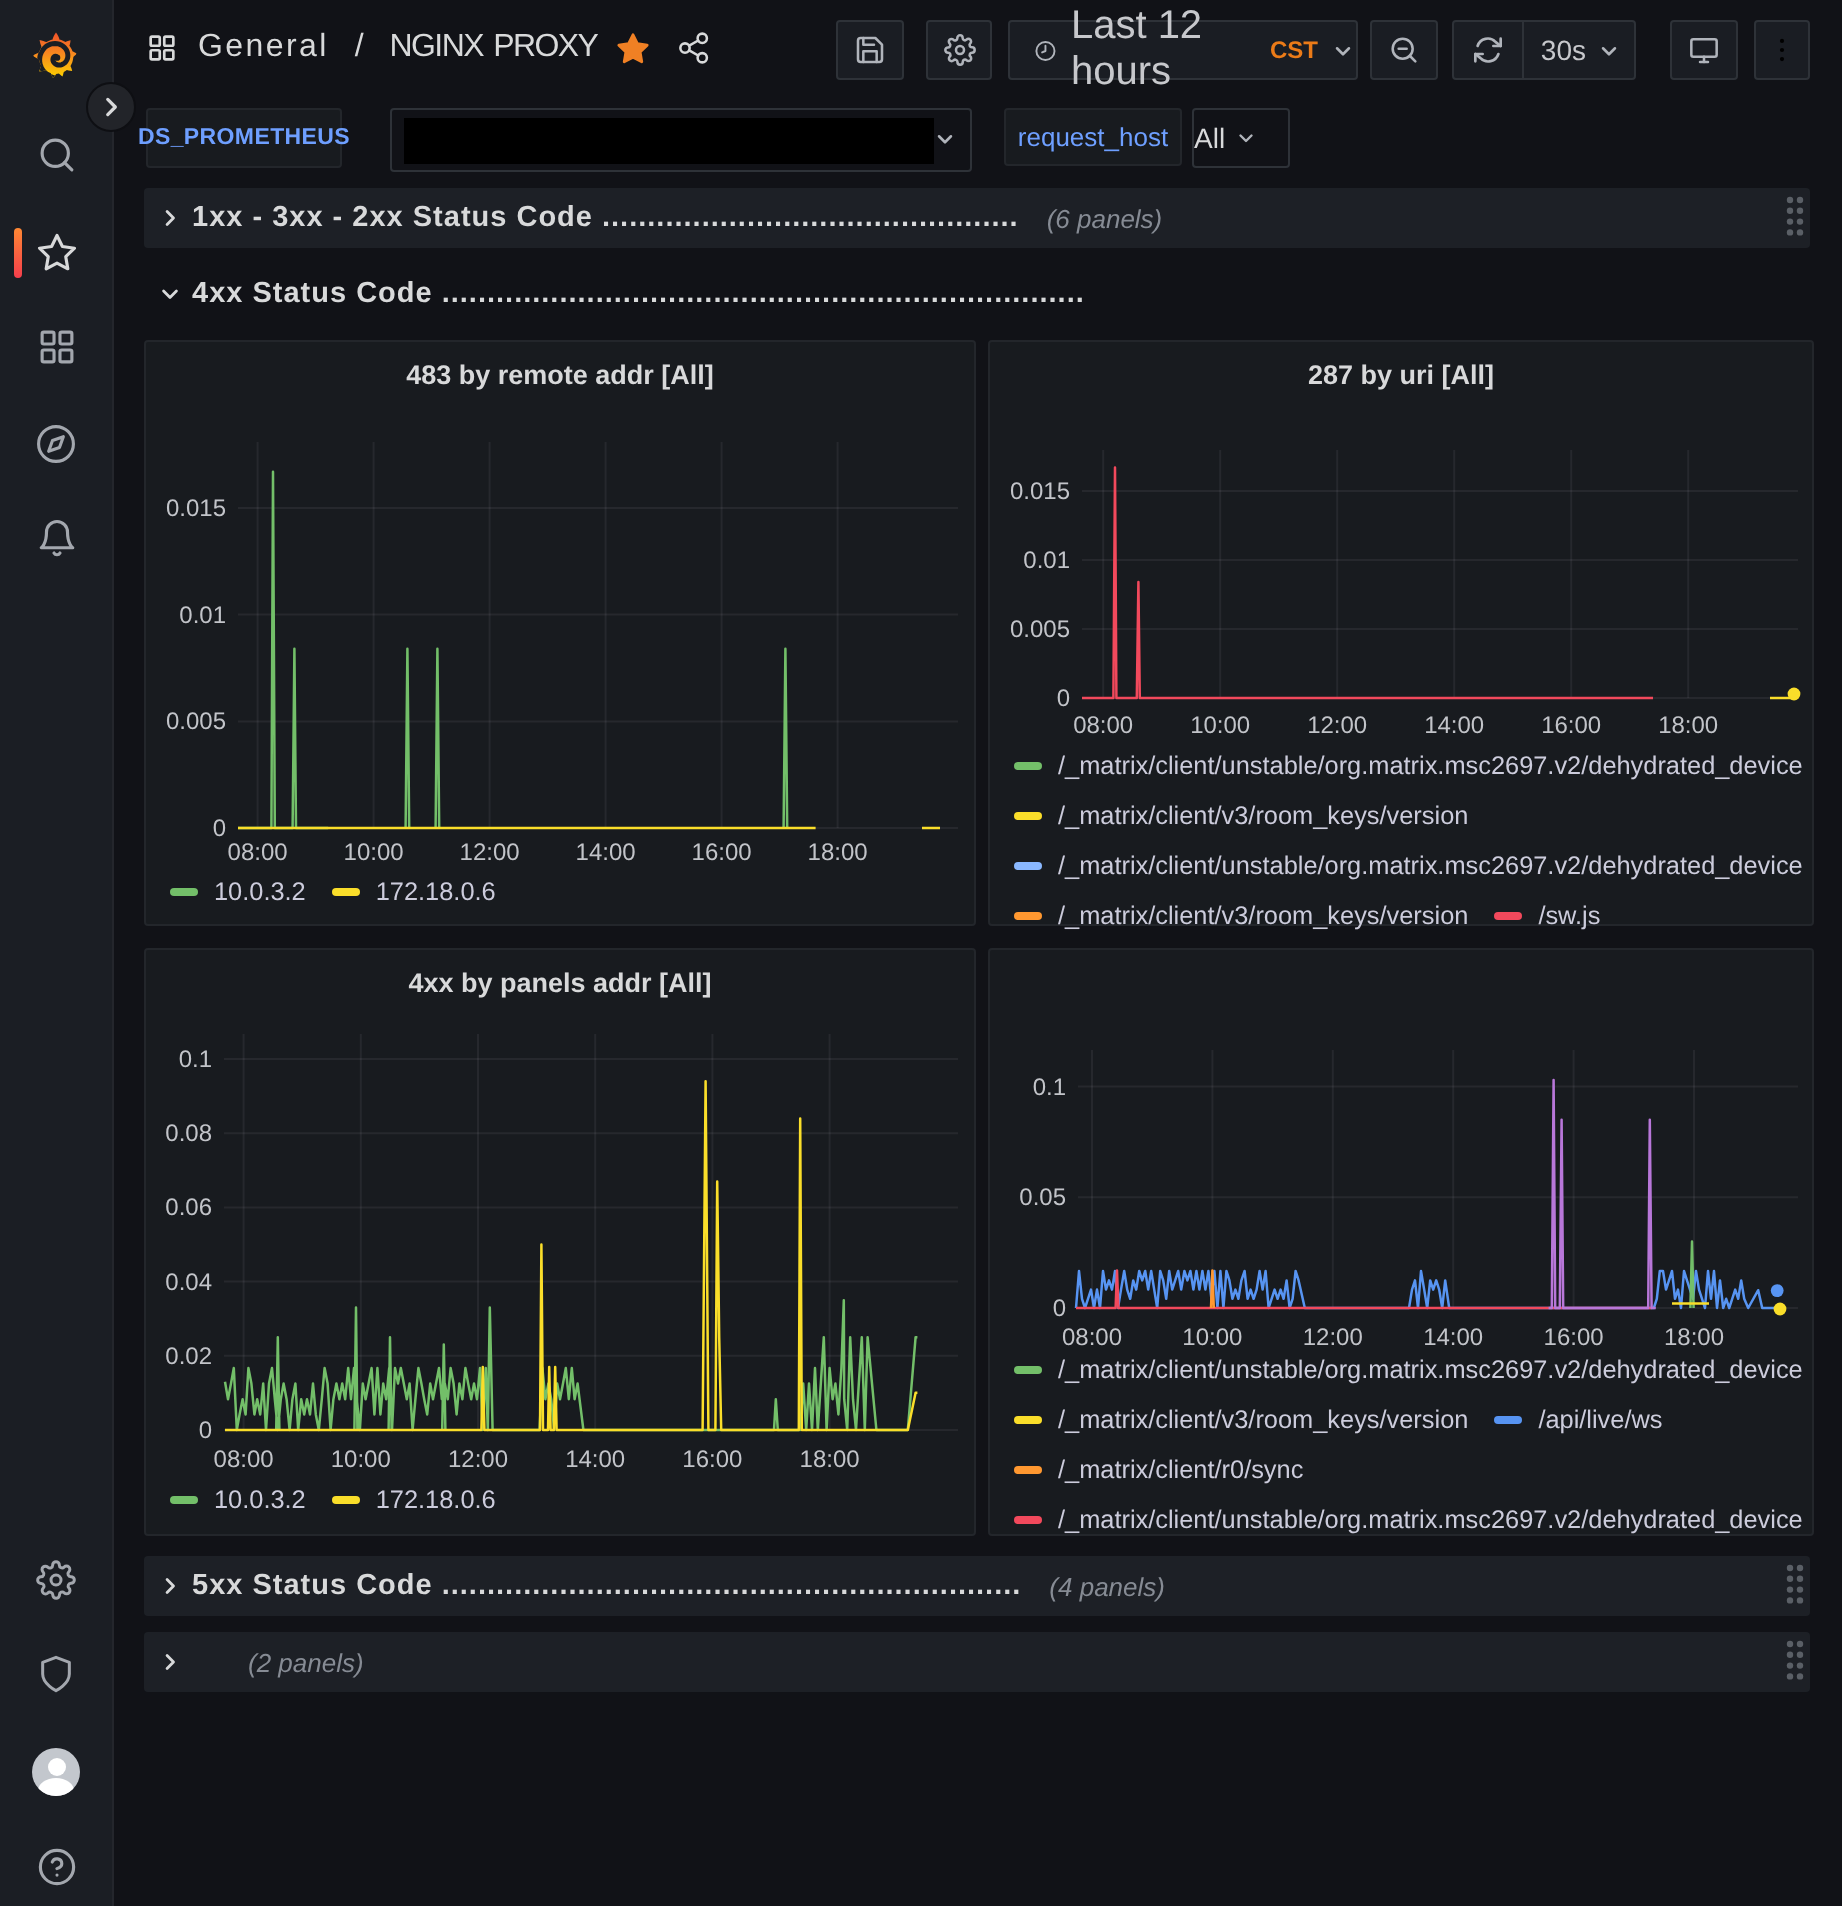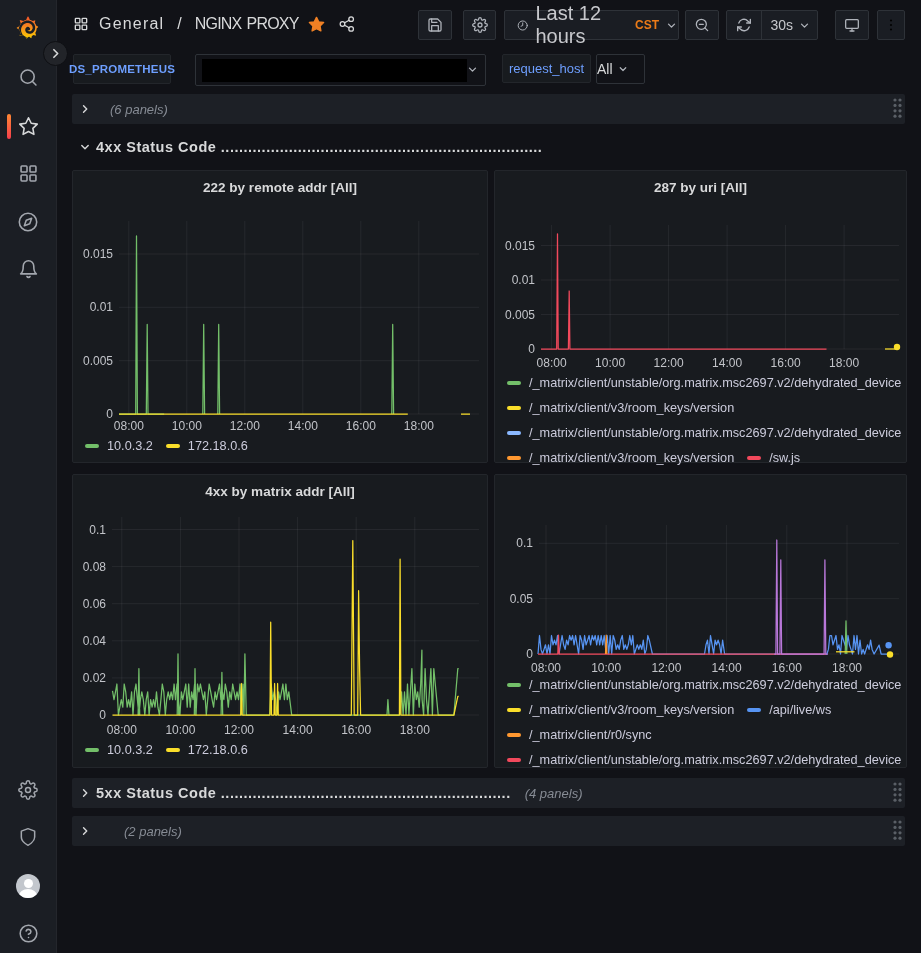--- a/index.html
+++ b/index.html
@@ -191,20 +191,21 @@
     <div style="position:absolute;left:540px;top:6px;width:49px;height:30px;background:#111217;border:1px solid #2e3238;border-radius:2px;display:flex;align-items:center;justify-content:flex-start;box-sizing:border-box;font-size:14px;color:#d8d9da">All<span style="margin-left:4px;display:flex">
         <svg width="12" height="12" viewBox="0 0 24 24" fill="none" stroke="#b0b4bb" stroke-width="2.4" stroke-linecap="round" stroke-linejoin="round" style="">
           <polyline points="6.5 9.5 12 15 17.5 9.5"></polyline>
         </svg>
       </span></div>
   </div>
 <div style="position:absolute;left:72px;top:94px;width:833px;height:30px;background:#1d2026;border-radius:2px;display:flex;align-items:center;padding-left:6px;box-sizing:border-box">
     <svg width="14" height="14" viewBox="0 0 24 24" fill="none" stroke="#d8d9da" stroke-width="2.4" stroke-linecap="round" stroke-linejoin="round" style="flex:none;margin-right:4px">
       <polyline points="9.5 6.5 15 12 9.5 17.5"></polyline>
     </svg>
+    <span style="font-size:14.5px;font-weight:700;letter-spacing:0.5px;color:#d8d9da">1xx - 3xx - 2xx Status Code ..............................................</span>
     <span style="font-style:italic;color:#868b94;font-weight:400;font-size:13px;margin-left:14px">(6 panels)</span>
     <div style="position:absolute;right:3px;top:4px">
       <svg width="9" height="20" viewBox="0 0 9 20">
         <circle cx="2" cy="2.0" r="1.6" fill="#5a5f66"></circle>
         <circle cx="7" cy="2.0" r="1.6" fill="#5a5f66"></circle>
         <circle cx="2" cy="7.4" r="1.6" fill="#5a5f66"></circle>
         <circle cx="7" cy="7.4" r="1.6" fill="#5a5f66"></circle>
         <circle cx="2" cy="12.8" r="1.6" fill="#5a5f66"></circle>
         <circle cx="7" cy="12.8" r="1.6" fill="#5a5f66"></circle>
         <circle cx="2" cy="18.200000000000003" r="1.6" fill="#5a5f66"></circle>
@@ -212,21 +213,21 @@
       </svg>
     </div>
   </div>
 <div style="position:absolute;left:72px;top:132px;width:833px;height:30px;border-radius:2px;display:flex;align-items:center;padding-left:6px;box-sizing:border-box">
     <svg width="14" height="14" viewBox="0 0 24 24" fill="none" stroke="#d8d9da" stroke-width="2.4" stroke-linecap="round" stroke-linejoin="round" style="flex:none;margin-right:4px">
       <polyline points="6.5 9.5 12 15 17.5 9.5"></polyline>
     </svg>
     <span style="font-size:14.5px;font-weight:700;letter-spacing:0.5px;color:#d8d9da">4xx Status Code .......................................................................</span>
   </div>
 <div style="position:absolute;left:72px;top:170px;width:414px;height:291px;background:#181b1f;border:1px solid #23262b;border-radius:2px;">
-    <div style="position:absolute;left:0;right:0;top:0;height:32px;display:flex;align-items:center;justify-content:center;font-size:13.5px;font-weight:700;color:#d8d9da">222 by remote addr [All]</div>
+    <div style="position:absolute;left:0;right:0;top:0;height:32px;display:flex;align-items:center;justify-content:center;font-size:13.5px;font-weight:700;color:#d8d9da">483 by remote addr [All]</div>
     <svg width="414" height="291" viewBox="0 0 414 291" style="position:absolute;left:0;top:0" shape-rendering="auto">
       <line x1="46" y1="243" x2="406" y2="243" stroke="rgba(204,204,220,0.08)" stroke-width="1"></line>
       <line x1="46" y1="189.7" x2="406" y2="189.7" stroke="rgba(204,204,220,0.08)" stroke-width="1"></line>
       <line x1="46" y1="136.3" x2="406" y2="136.3" stroke="rgba(204,204,220,0.08)" stroke-width="1"></line>
       <line x1="46" y1="83" x2="406" y2="83" stroke="rgba(204,204,220,0.08)" stroke-width="1"></line>
       <line x1="55.8" y1="50" x2="55.8" y2="243" stroke="rgba(204,204,220,0.08)" stroke-width="1"></line>
       <line x1="113.8" y1="50" x2="113.8" y2="243" stroke="rgba(204,204,220,0.08)" stroke-width="1"></line>
       <line x1="171.8" y1="50" x2="171.8" y2="243" stroke="rgba(204,204,220,0.08)" stroke-width="1"></line>
       <line x1="229.8" y1="50" x2="229.8" y2="243" stroke="rgba(204,204,220,0.08)" stroke-width="1"></line>
       <line x1="287.8" y1="50" x2="287.8" y2="243" stroke="rgba(204,204,220,0.08)" stroke-width="1"></line>
@@ -305,21 +306,21 @@
         <span style="width:14px;height:4px;border-radius:2px;background:#ff9830;margin-right:8px;flex:none"></span>
         <span>/_matrix/client/v3/room_keys/version</span>
       </span>
       <span style="display:inline-flex;align-items:center;margin-right:13px;white-space:nowrap">
         <span style="width:14px;height:4px;border-radius:2px;background:#f2495c;margin-right:8px;flex:none"></span>
         <span>/sw.js</span>
       </span>
     </div>
   </div>
 <div style="position:absolute;left:72px;top:474px;width:414px;height:292px;background:#181b1f;border:1px solid #23262b;border-radius:2px;">
-    <div style="position:absolute;left:0;right:0;top:0;height:32px;display:flex;align-items:center;justify-content:center;font-size:13.5px;font-weight:700;color:#d8d9da">4xx by matrix addr [All]</div>
+    <div style="position:absolute;left:0;right:0;top:0;height:32px;display:flex;align-items:center;justify-content:center;font-size:13.5px;font-weight:700;color:#d8d9da">4xx by panels addr [All]</div>
     <svg width="414" height="292" viewBox="0 0 414 292" style="position:absolute;left:0;top:0" shape-rendering="auto">
       <line x1="39" y1="240" x2="406" y2="240" stroke="rgba(204,204,220,0.08)" stroke-width="1"></line>
       <line x1="39" y1="202.9" x2="406" y2="202.9" stroke="rgba(204,204,220,0.08)" stroke-width="1"></line>
       <line x1="39" y1="165.8" x2="406" y2="165.8" stroke="rgba(204,204,220,0.08)" stroke-width="1"></line>
       <line x1="39" y1="128.7" x2="406" y2="128.7" stroke="rgba(204,204,220,0.08)" stroke-width="1"></line>
       <line x1="39" y1="91.6" x2="406" y2="91.6" stroke="rgba(204,204,220,0.08)" stroke-width="1"></line>
       <line x1="39" y1="54.5" x2="406" y2="54.5" stroke="rgba(204,204,220,0.08)" stroke-width="1"></line>
       <line x1="48.8" y1="42" x2="48.8" y2="240" stroke="rgba(204,204,220,0.08)" stroke-width="1"></line>
       <line x1="107.4" y1="42" x2="107.4" y2="240" stroke="rgba(204,204,220,0.08)" stroke-width="1"></line>
       <line x1="166.0" y1="42" x2="166.0" y2="240" stroke="rgba(204,204,220,0.08)" stroke-width="1"></line>

